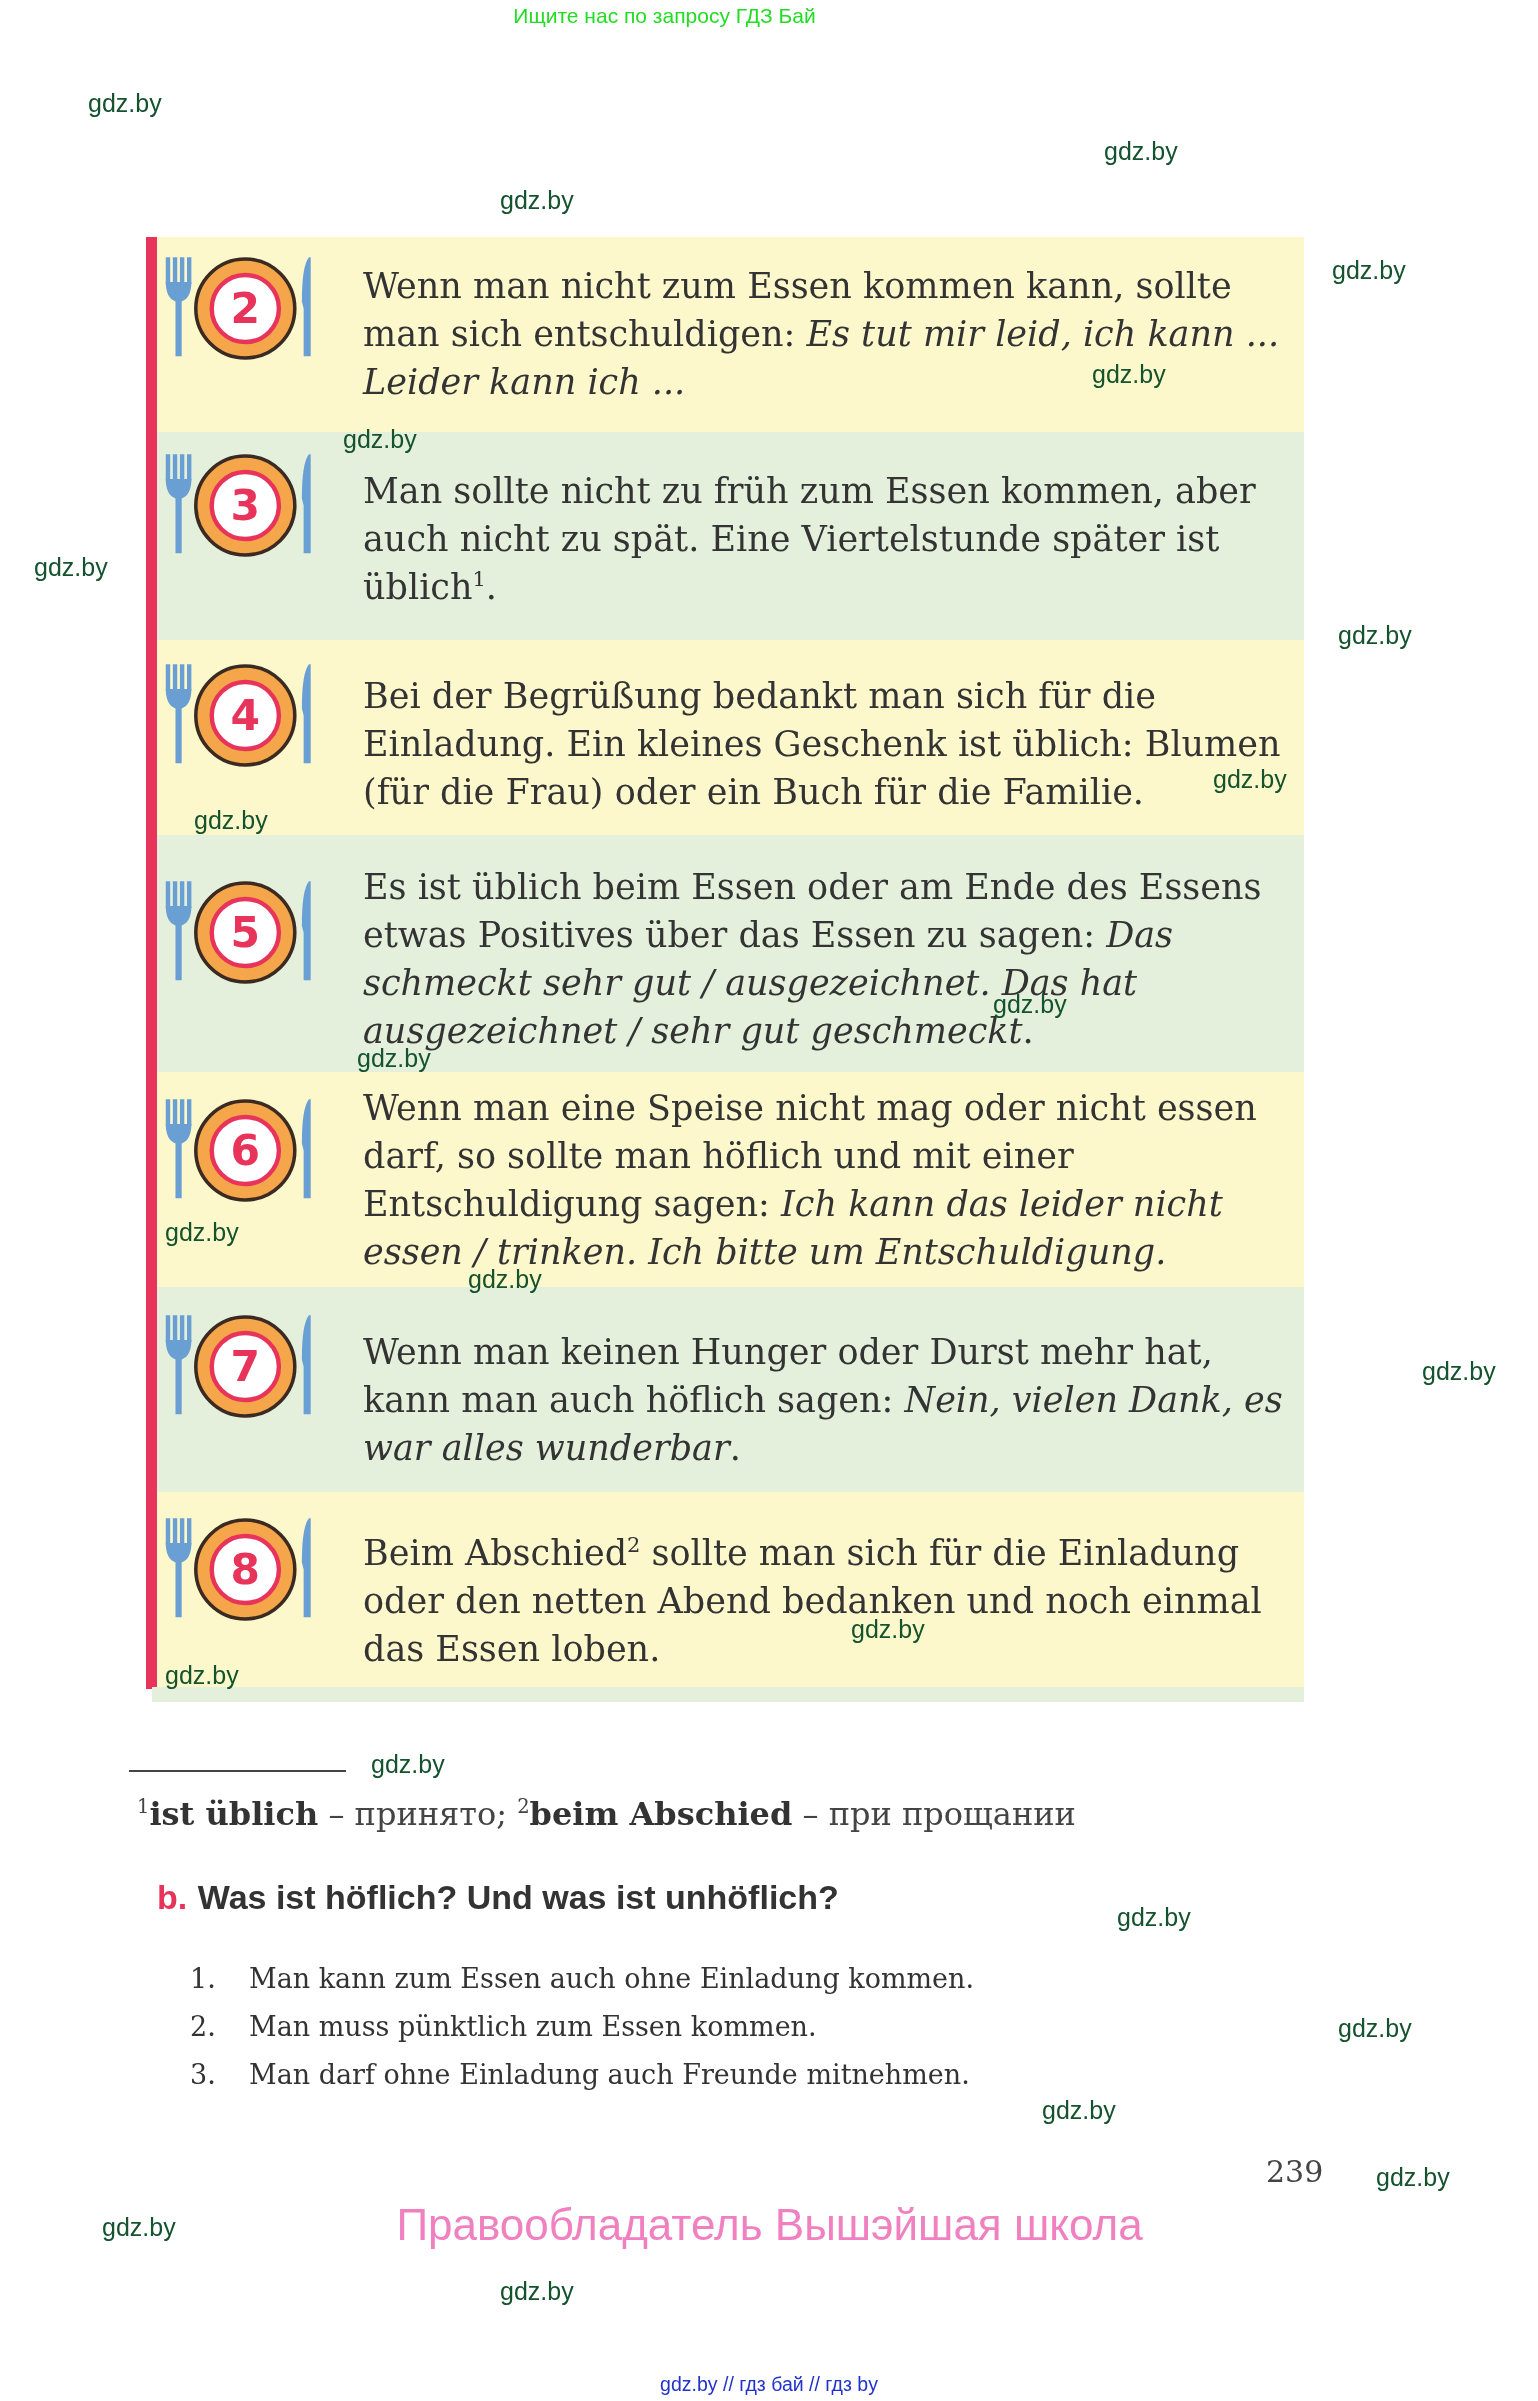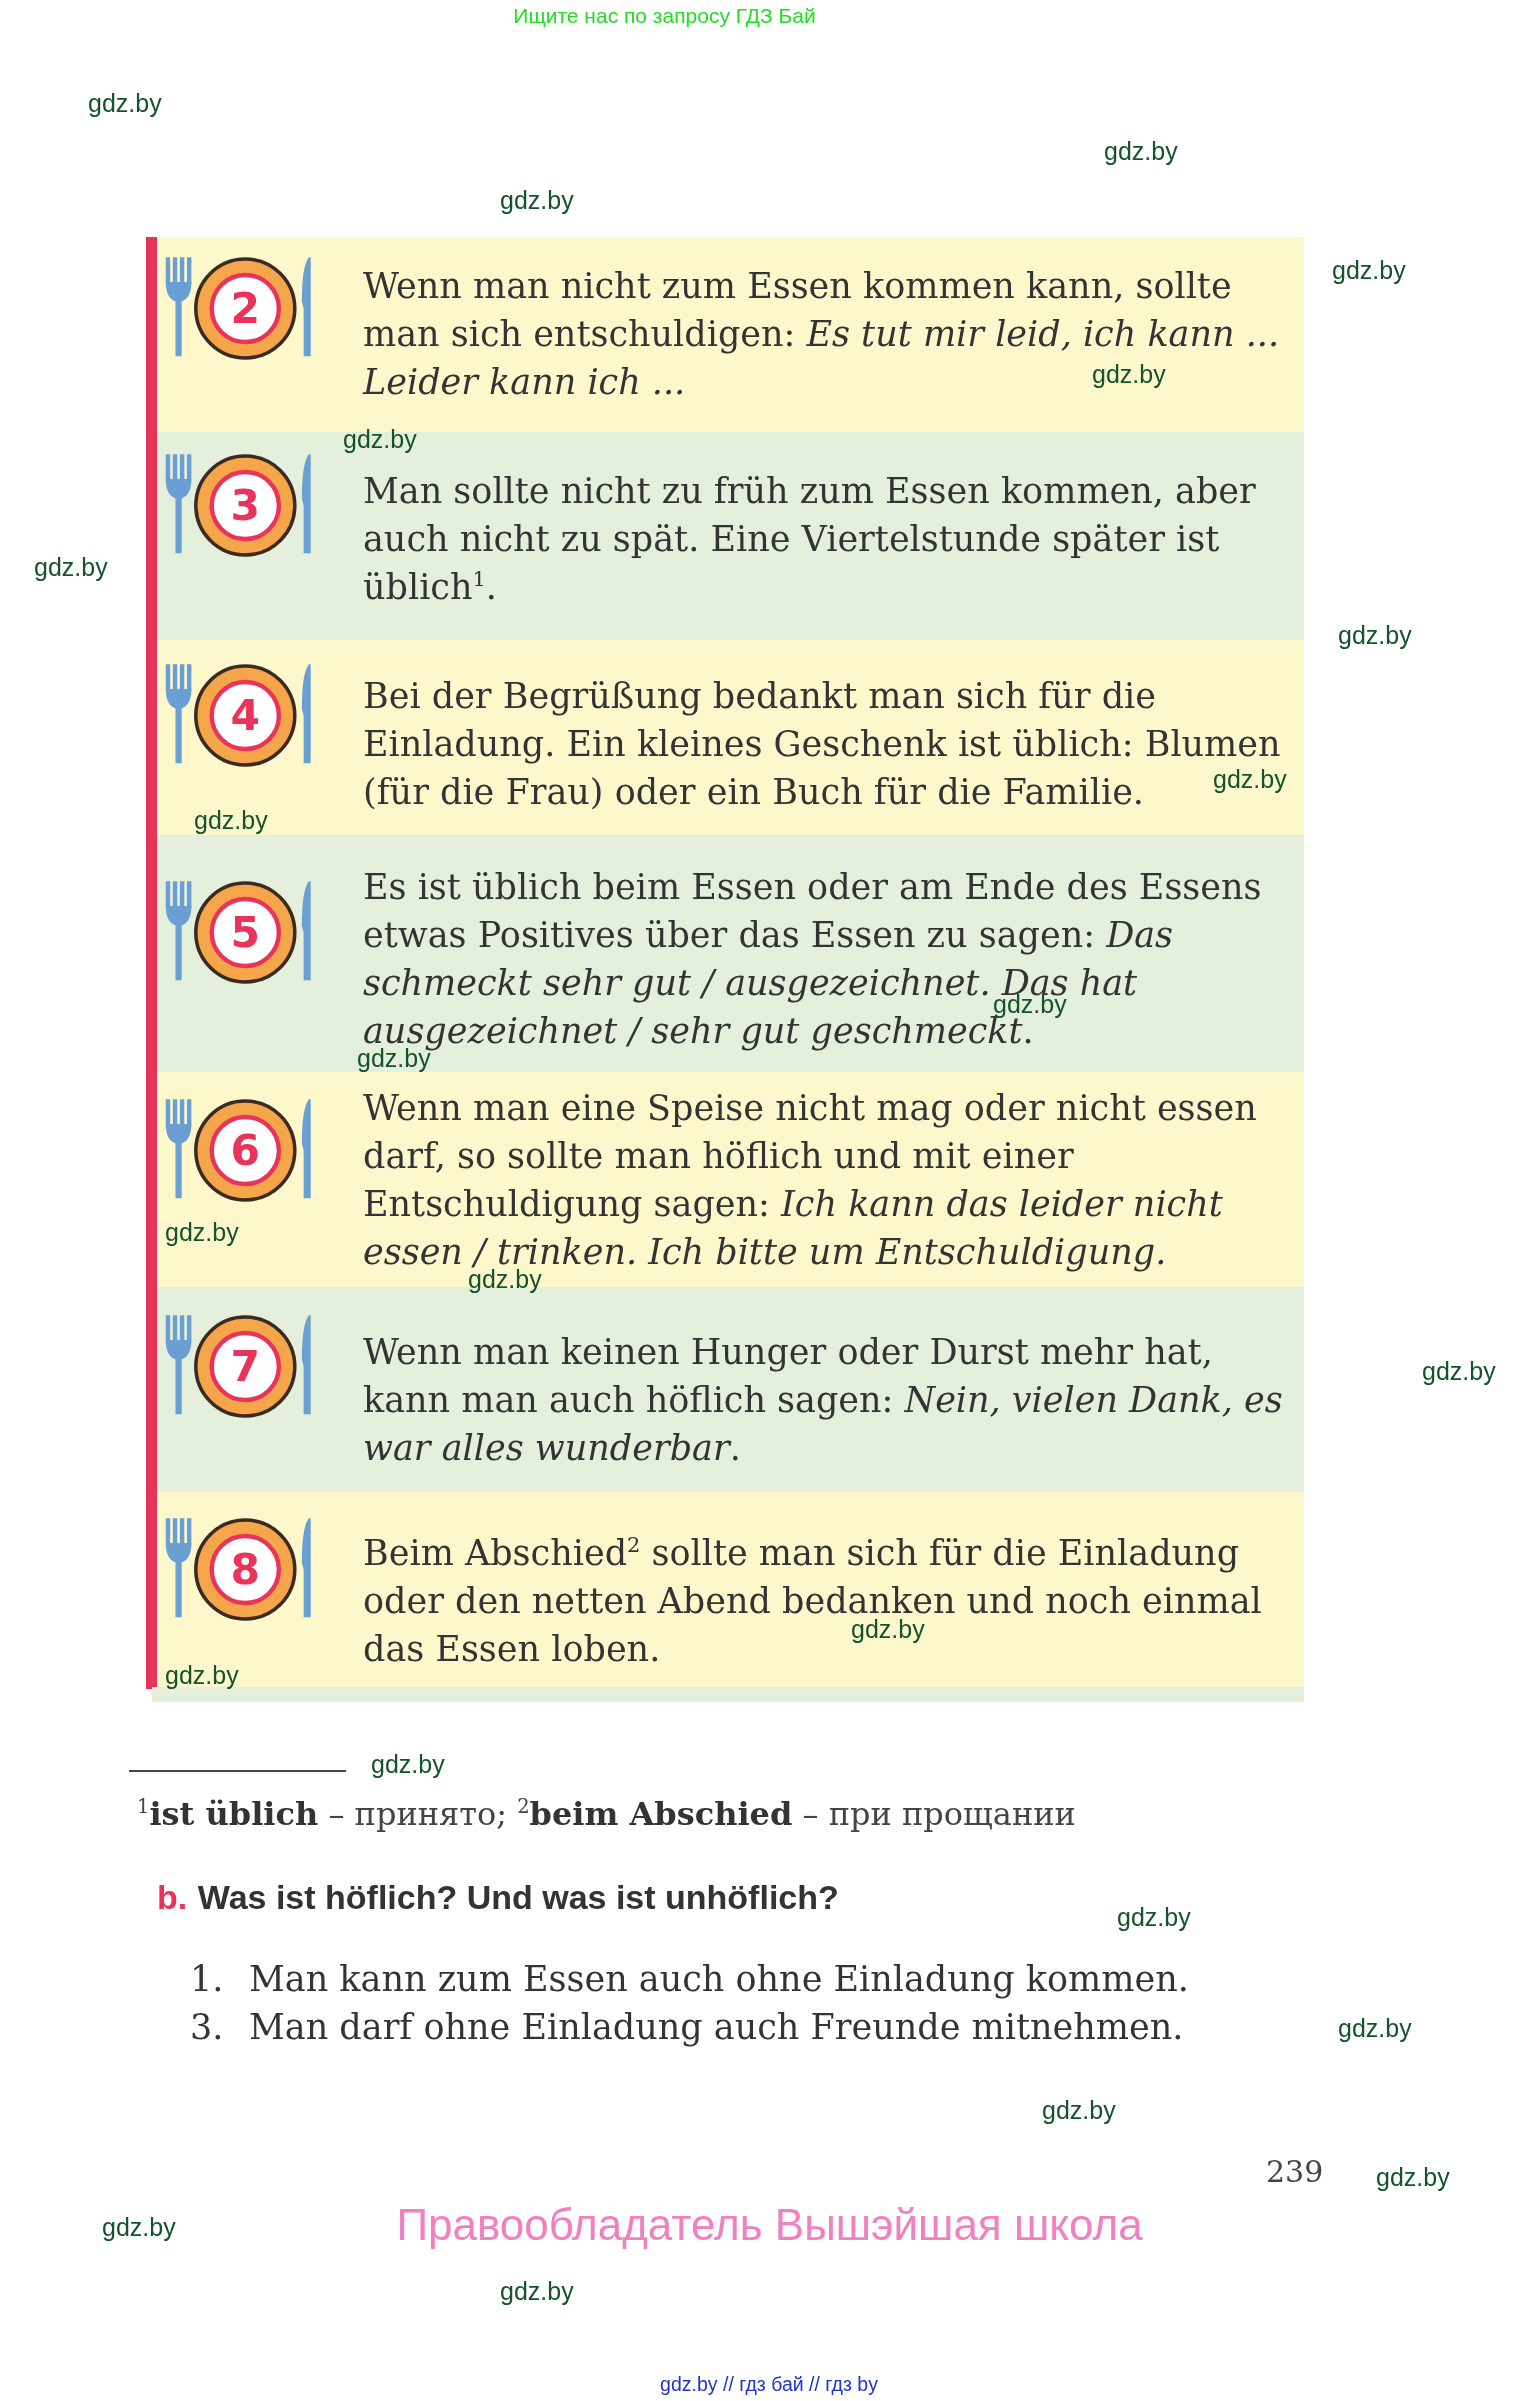--- a/index.html
+++ b/index.html
@@ -15,21 +15,21 @@
   .icon { position:absolute; left:7px; width:152px; height:103px; }
   .text { position:absolute; left:206px; width:931px; font-size:35px; line-height:48px; color:#333; }
   .text i { font-style:italic; }
   .text sup { font-size:21px; line-height:0; vertical-align:super; }
   .footline { position:absolute; left:129px; top:1770px; width:217px; height:1.8px; background:#444; }
   .footnote { position:absolute; left:137px; top:1795px; font-size:32px; color:#444; white-space:nowrap; }
   .footnote b { color:#333; }
   .footnote sup { font-size:19.5px; vertical-align:super; line-height:0; }
   .task { position:absolute; left:137px; top:1878px; font-family:"Liberation Sans", sans-serif; font-weight:bold; font-size:34px; color:#333; white-space:nowrap;margin-left:20px; }
   .task .letter { color:#e8335a; margin-right:10.6px; }
-  .list { position:absolute; left:190px; top:1955px; font-size:35px; line-height:48px; color:#333; }
+  .list { position:absolute; left:190px; top:1955px; font-size:27px; line-height:48px; color:#333; }
   .list .num { display:inline-block; width:59px; }
   .pagenum { position:absolute; left:1266px; top:2154px; font-size:30px; color:#444;text-align:right; }
   .copyright { position:absolute; left:0; width:1539px; top:2200px; text-align:center;
                font-family:"Liberation Sans", sans-serif; font-size:44px; color:#f080c0; }
   .bottom-links { position:absolute; left:0; width:1538px; top:2373px; text-align:center;
                font-family:"Liberation Sans", sans-serif; font-size:19.5px; color:#2233cc; }
 </style>
 </head>
 <body>
 
@@ -178,20 +178,21 @@
 
 <div class="footline"></div>
 <div class="wm" style="left:371px;top:1750px">gdz.by</div>
 <div class="footnote"><sup>1</sup><b>ist üblich</b><span> – принято; </span><sup>2</sup><b>beim Abschied</b><span> – при прощании</span></div>
 
 <div class="task"><span class="letter">b.</span><span>Was ist höflich? Und was ist unhöflich?</span></div>
 <div class="wm" style="left:1117px;top:1903px">gdz.by</div>
 
 <div class="list">
   <div><span class="num">1.</span><span>Man kann zum Essen auch ohne Einladung kommen.</span></div>
+  <div><span class="num">2.</span><span>Man muss pünktlich zum Essen kommen.</span></div>
   <div><span class="num">3.</span><span>Man darf ohne Einladung auch Freunde mitnehmen.</span></div>
 </div>
 <div class="wm" style="left:1338px;top:2014px">gdz.by</div>
 <div class="wm" style="left:1042px;top:2096px">gdz.by</div>
 
 <div class="pagenum">239</div>
 <div class="wm" style="left:1376px;top:2163px">gdz.by</div>
 
 <div class="copyright">Правообладатель Вышэйшая школа</div>
 <div class="wm" style="left:102px;top:2213px">gdz.by</div>

